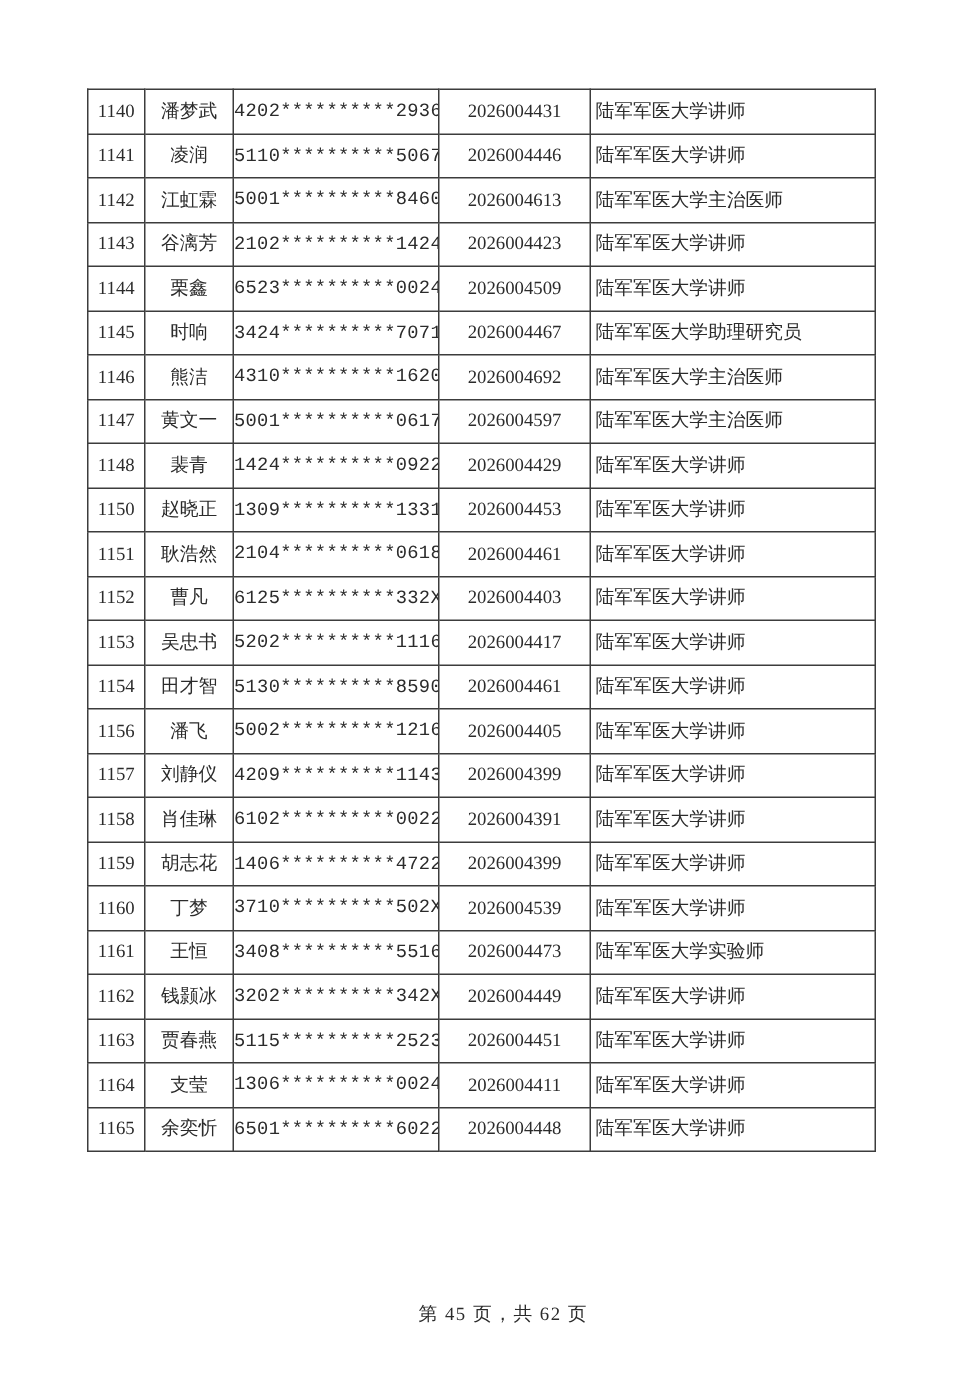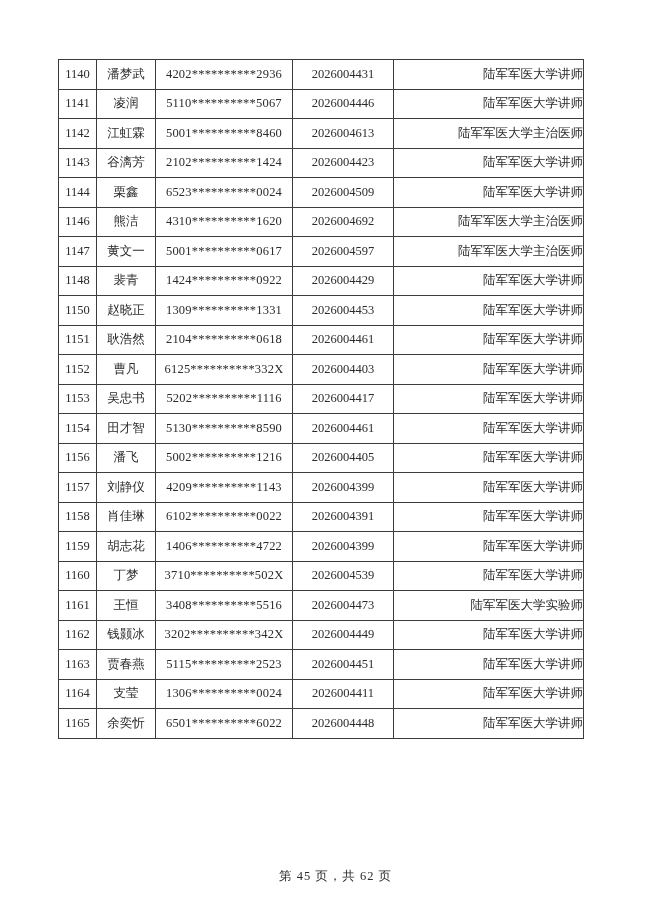--- a/index.html
+++ b/index.html
@@ -28,25 +28,26 @@
   table.roster td {
     border: 1px solid #3c3c3c;
     height: 29.5px;
     text-align: center;
     vertical-align: middle;
     white-space: nowrap;
     overflow: hidden;
     padding: 0;
   }
   table.roster td.col-title {
-    text-align: right;
+    text-align: left;
     padding-left: 3px;
   }
   table.roster td.col-id {
     letter-spacing: 0.2px;
+    font-family: Liberation Mono, monospace;
   }
   col.c-no    { width: 38px; }
   col.c-name  { width: 59px; }
   col.c-id    { width: 137px; }
   col.c-code  { width: 101px; }
   col.c-title { width: 190px; }
   .footer {
     position: absolute;
     left: 0;
     top: 868px;
@@ -100,20 +101,27 @@
           <td class="col-title">陆军军医大学讲师</td>
         </tr>
         <tr>
           <td class="col-no">1144</td>
           <td class="col-name">栗鑫</td>
           <td class="col-id">6523**********0024</td>
           <td class="col-code">2026004509</td>
           <td class="col-title">陆军军医大学讲师</td>
         </tr>
         <tr>
+          <td class="col-no">1145</td>
+          <td class="col-name">时响</td>
+          <td class="col-id">3424**********7071</td>
+          <td class="col-code">2026004467</td>
+          <td class="col-title">陆军军医大学助理研究员</td>
+        </tr>
+        <tr>
           <td class="col-no">1146</td>
           <td class="col-name">熊洁</td>
           <td class="col-id">4310**********1620</td>
           <td class="col-code">2026004692</td>
           <td class="col-title">陆军军医大学主治医师</td>
         </tr>
         <tr>
           <td class="col-no">1147</td>
           <td class="col-name">黄文一</td>
           <td class="col-id">5001**********0617</td>

